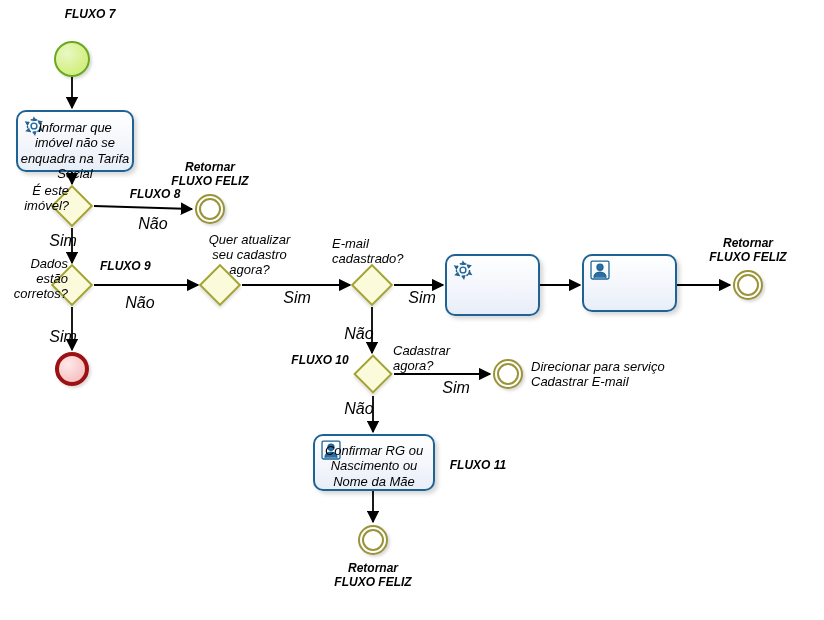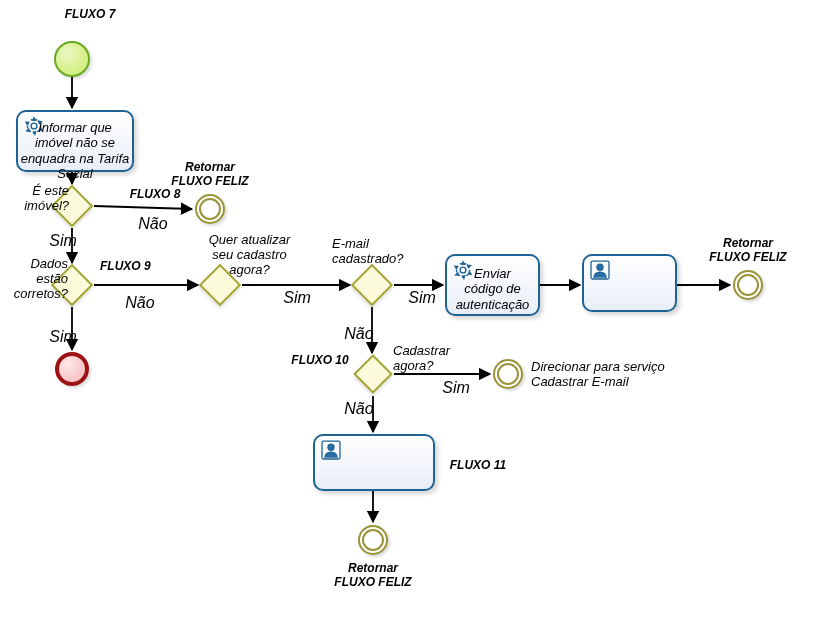--- a/index.html
+++ b/index.html
@@ -177,41 +177,41 @@
 Social</div>
       </div>
       <div class="task" style="left: 445px; top: 254px; width: 95px; height: 62px;">
         <span class="task-icon"><svg viewBox="0 0 24 24" width="22" height="22" xmlns="http://www.w3.org/2000/svg">
             <g fill="none" stroke="#1f6395" stroke-width="1.5">
               <circle cx="12" cy="12" r="3.2"></circle>
               <path d="M12 3.2 13.6 5.6 11.1 6.0z M20.1 7.3 18.0 9.3 16.9 6.8z M20.8 16.7 18.0 16.3 19.2 14.0z M12.9 21.2 11.3 18.8 13.8 18.4z M4.1 17.3 6.3 15.3 7.3 17.8z M3.3 7.9 6.1 8.3 4.9 10.6z"></path>
               <circle cx="12" cy="12" r="7.2" stroke-dasharray="2.4 2.6"></circle>
             </g>
           </svg></span>
-        <div class="task-text" style="top: 10px;">Enviar
-código de
-autenticação</div>
       </div>
       <div class="task" style="left: 582px; top: 254px; width: 95px; height: 58px;">
         <span class="task-icon"><svg viewBox="0 0 24 24" width="22" height="22" xmlns="http://www.w3.org/2000/svg">
             <g fill="none" stroke="#1f6395" stroke-width="1.4">
               <rect x="2.2" y="2.2" width="19.6" height="19.6" rx="1.5"></rect>
               <circle cx="12" cy="9" r="3.3" fill="#2b6ea3" stroke="#1f6395"></circle>
               <path d="M5.4 20.4c0-3.8 2.9-6.1 6.6-6.1s6.6 2.3 6.6 6.1" fill="#2b6ea3"></path>
             </g>
           </svg></span>
       </div>
       <div class="task" style="left: 313px; top: 434px; width: 122px; height: 57px;">
         <span class="task-icon"><svg viewBox="0 0 24 24" width="22" height="22" xmlns="http://www.w3.org/2000/svg">
             <g fill="none" stroke="#1f6395" stroke-width="1.4">
               <rect x="2.2" y="2.2" width="19.6" height="19.6" rx="1.5"></rect>
               <circle cx="12" cy="9" r="3.3" fill="#2b6ea3" stroke="#1f6395"></circle>
               <path d="M5.4 20.4c0-3.8 2.9-6.1 6.6-6.1s6.6 2.3 6.6 6.1" fill="#2b6ea3"></path>
             </g>
           </svg></span>
+        <div class="task-text" style="top: 7px;">Confirmar RG ou
+Nascimento ou
+Nome da Mãe</div>
       </div>
       <div class="gateway" style="left: 57px; top: 191px; width: 30px; height: 30px;"></div>
       <div class="lbl node-label" style="left: 7px; top: 184px; width: 62px; text-align: right;">É este
 imóvel?</div>
       <div class="gateway" style="left: 57px; top: 270px; width: 30px; height: 30px;"></div>
       <div class="lbl node-label" style="left: 2px; top: 257px; width: 66px; text-align: right;">Dados
 estão
 corretos?</div>
       <div class="gateway" style="left: 205px; top: 270px; width: 30px; height: 30px;"></div>
       <div class="lbl node-label" style="left: 202px; top: 233px; width: 95px; text-align: center;">Quer atualizar

